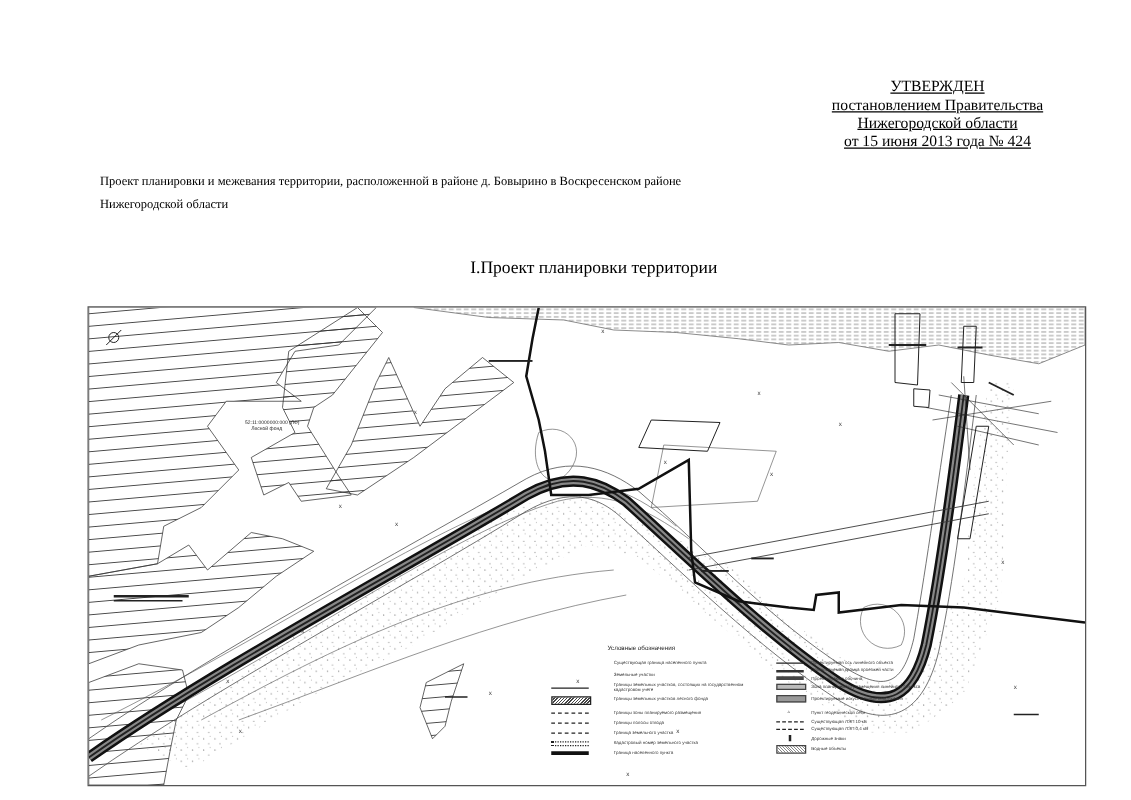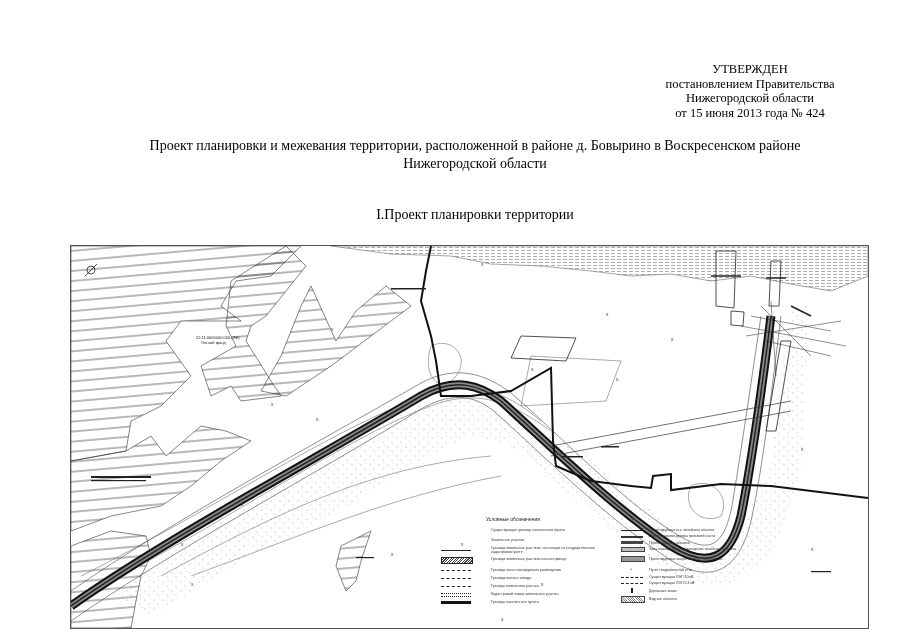--- a/index.html
+++ b/index.html
@@ -1,22 +1,22 @@
 <!DOCTYPE html>
 <html><head>
 <meta charset="utf-8">
 <style>
   html, body { margin:0; padding:0; background:#ffffff; }
   body { width:905px; height:640px; position:relative; overflow:hidden;
          font-family:"Liberation Serif", "DejaVu Serif", serif; color:#000; }
   .approval { position:absolute; left:640px; top:62px; width:220px; text-align:center;
               font-size:12.5px; line-height:14.5px; }
-  .approval div { white-space:nowrap; }
-  .title { position:absolute; left:80px; top:137px; width:790px; text-align:center;
-           font-size:14px; line-height:18px; }
+  .approval div { white-space:nowrap;text-decoration:underline; }
+  .title { position:absolute; left:80px; top:137px; width:790px; text-align:left;
+           font-size:10px; line-height:18px; }
   .subtitle { position:absolute; left:80px; top:206px; width:790px; text-align:center;
               font-size:14px; line-height:18px; }
   .map { position:absolute; left:70px; top:245px; width:797px; height:382px;
          border:1px solid #555; background:#fff; overflow:hidden; }
   .map svg { position:absolute; left:0; top:0; }
   .legend { position:absolute; left:370px; top:270px; width:350px; height:110px; }
   .legend-title { position:absolute; left:45px; top:0px; font-family:"Liberation Sans", sans-serif;
                   font-size:5px; color:#222; white-space:nowrap; }
   .lg-item { position:absolute; font-family:"Liberation Sans", sans-serif; font-size:3.6px;
              color:#333; white-space:nowrap; line-height:4px; }

